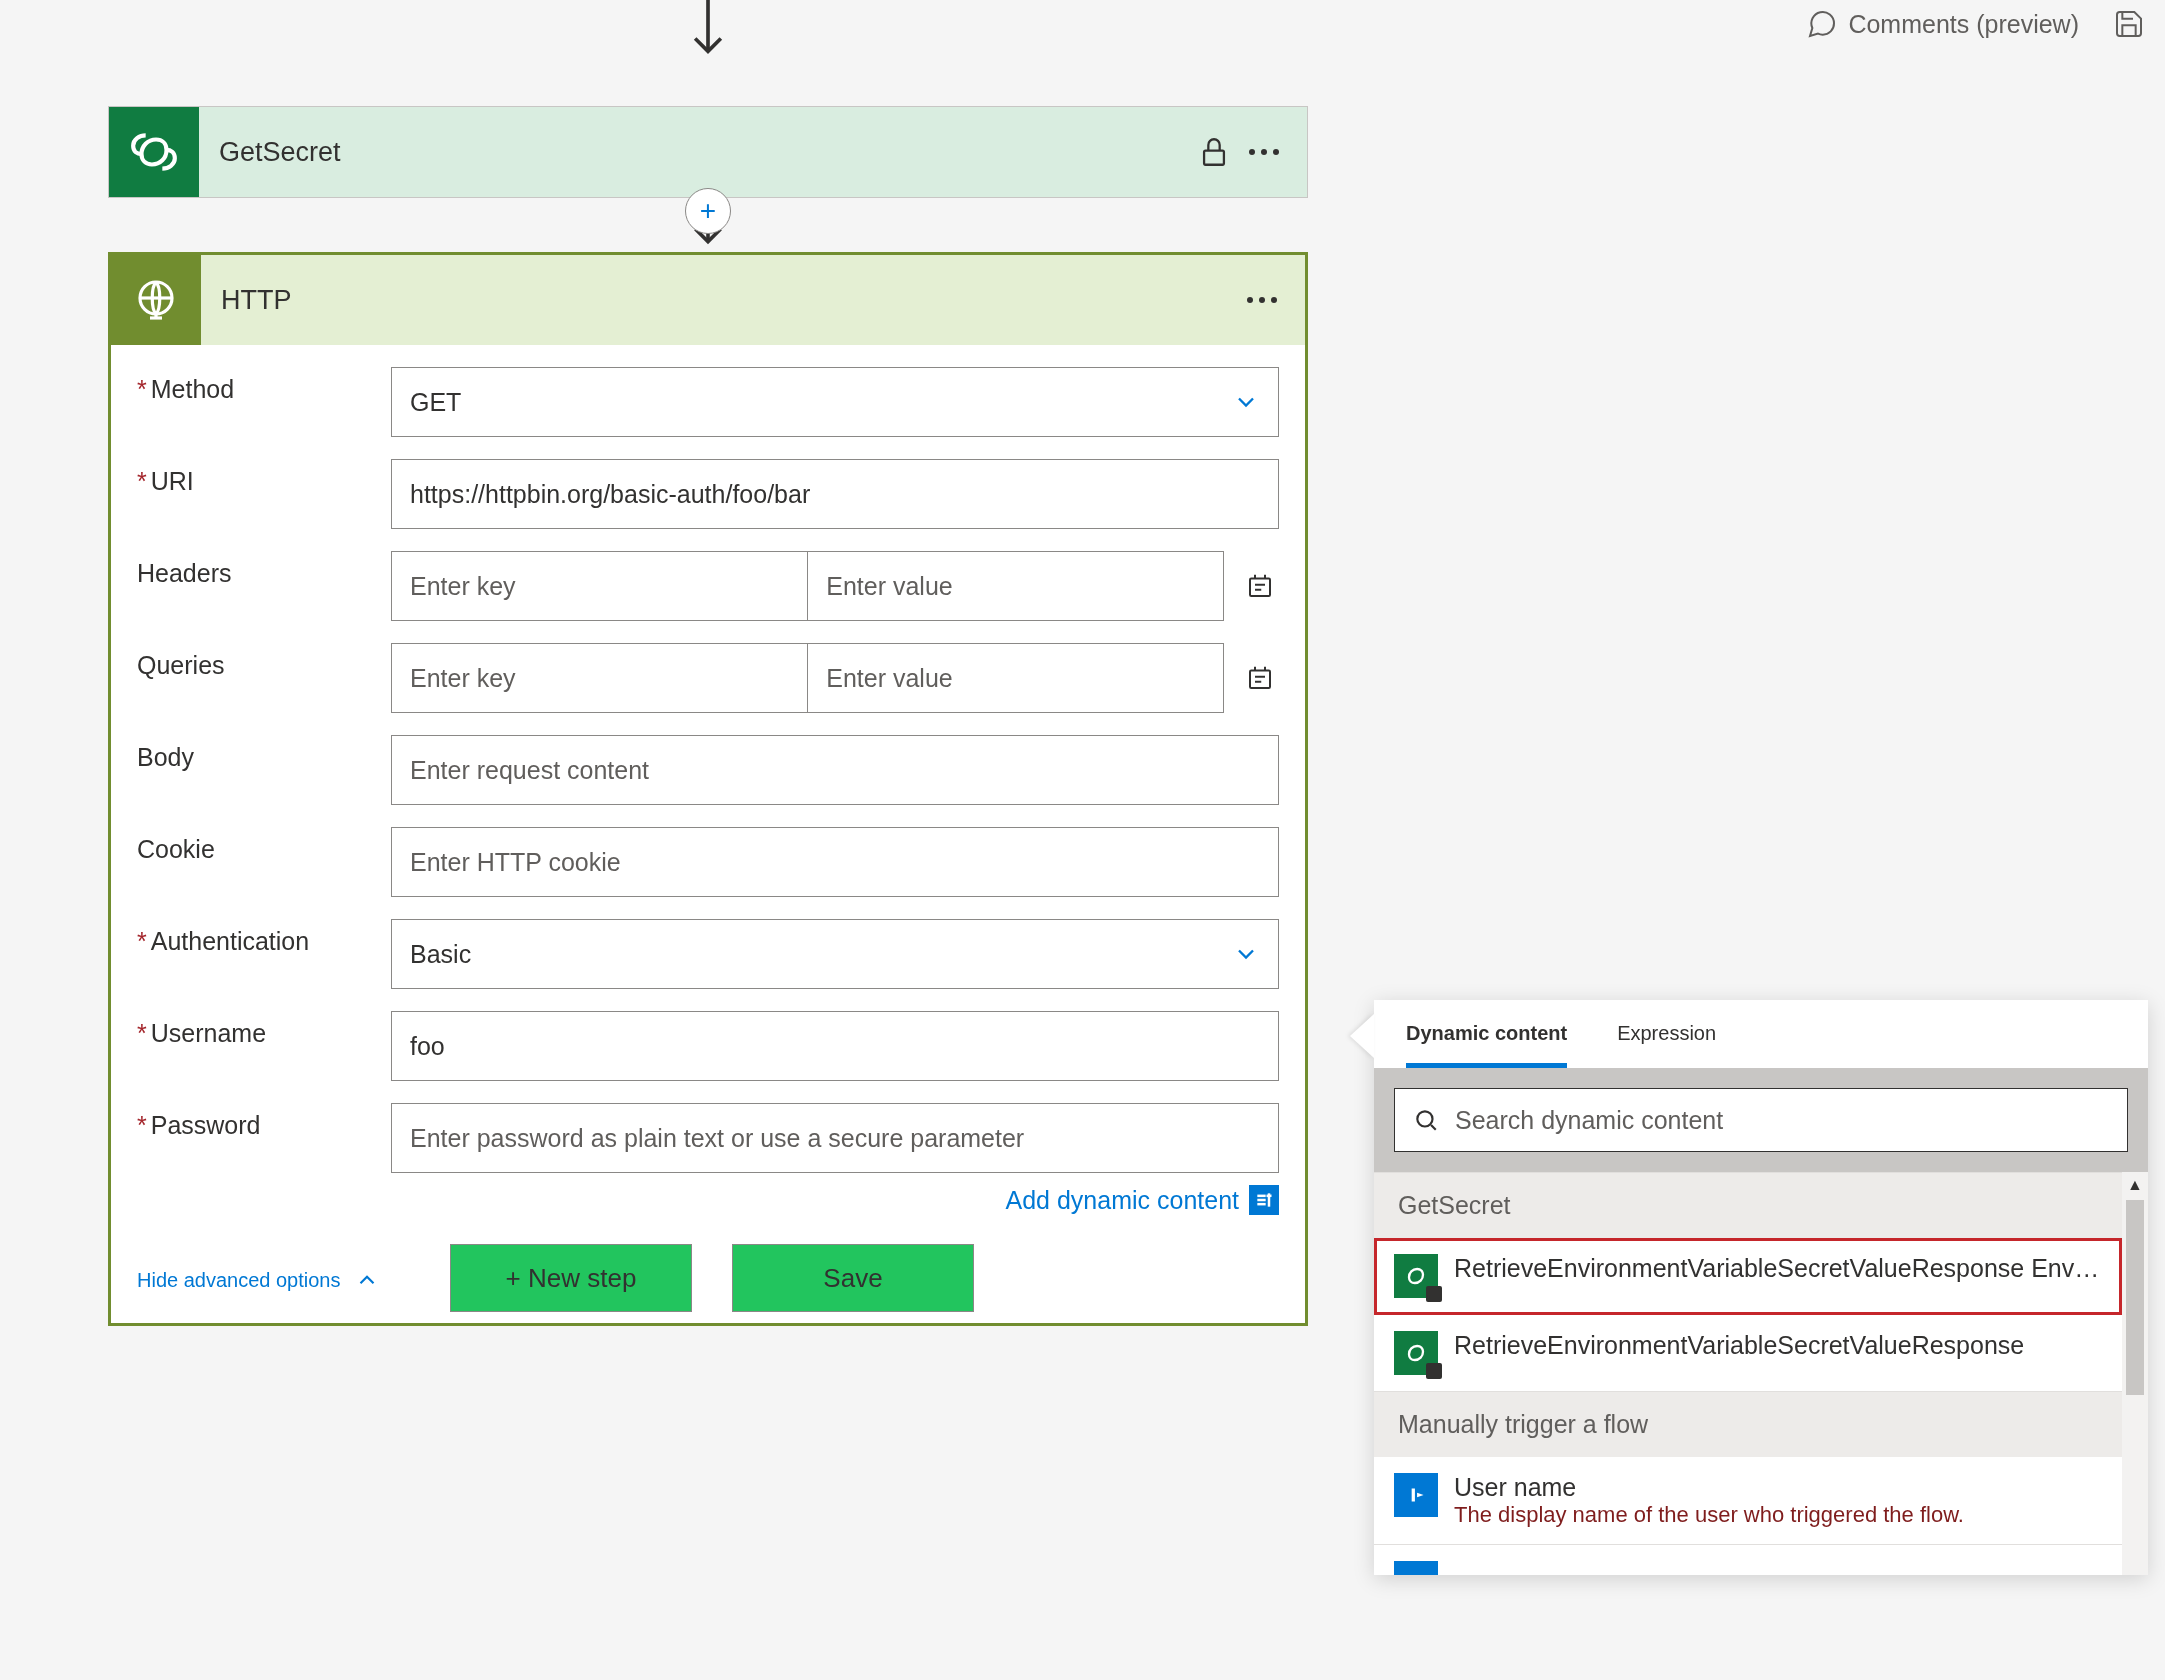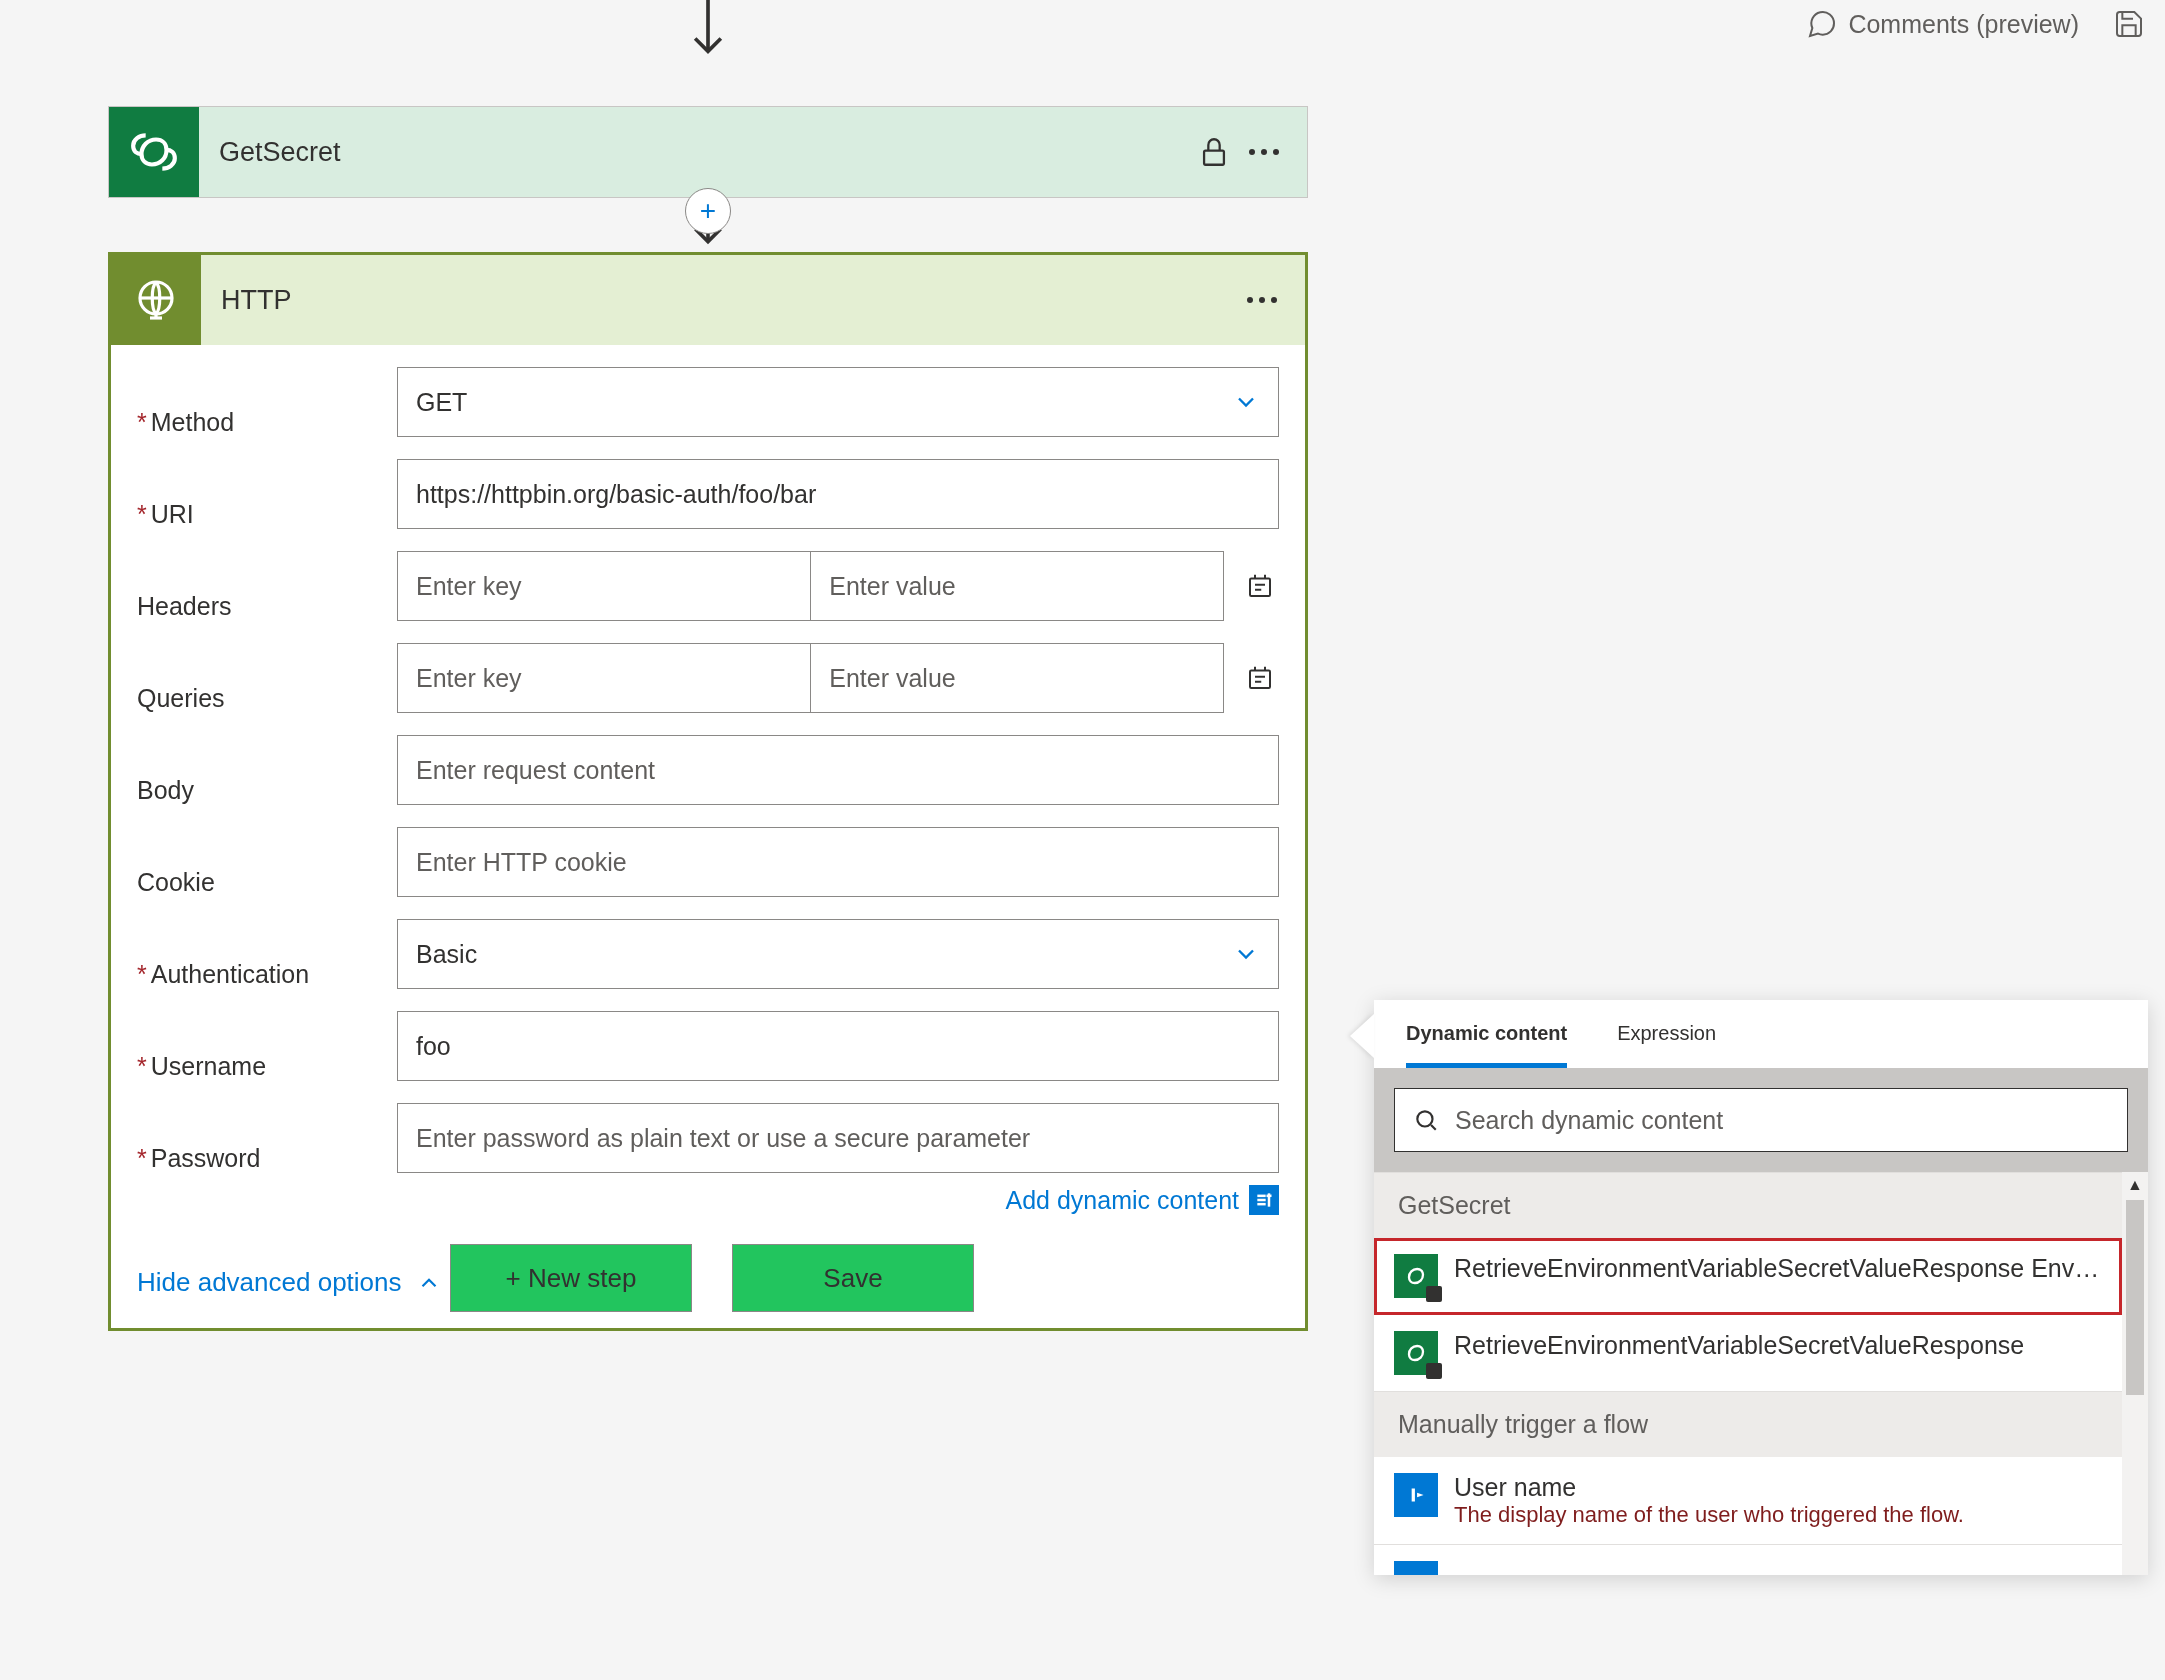--- a/index.html
+++ b/index.html
@@ -34,21 +34,21 @@
   .card-getsecret { margin-top: 40px; border:1px solid #c8c6c4; }
   .card-getsecret .card-header { background: #d9ede0; }
   .card-getsecret .icon-box { background:#107c41; }
 
   
   .card-http { border: 3px solid #718d2f; margin-top: 0px;}
   .card-http .card-header { background:#e4efd3; }
   .card-http .icon-box { background:#718d2f; }
   .card-body { padding: 22px 26px 30px 26px; display:flex; flex-direction:column; gap: 22px; }
 
-  .form-row { display:flex; align-items:flex-end; gap: 24px; }
+  .form-row { display:flex; align-items:flex-start; gap: 18px; }
   .form-row .label { width: 236px; font-size:25px; color:#323130; padding-top:8px;}
   .form-row .label .req { color:#a4262c; margin-right:4px;}
   .form-row .field { flex:1; display:flex; align-items:center; gap:18px; }
 
   .input, .select { height: 70px; border:1px solid #8a8886; background:#fff; padding: 0 18px; font-size:25px; color:#323130; display:flex; align-items:center; width:100%; }
   .input.placeholder { color:#605e5c; }
   .select { justify-content:space-between; cursor:pointer;}
   .chev { color:#0078d4; }
 
   .kv { display:flex; width:100%; }
@@ -56,21 +56,21 @@
   .kv .input:first-child { border-right:none; width:50%; }
   .kv .input:last-child { width:50%; }
 
   .icon-btn { width:40px; height:40px; display:flex; align-items:center; justify-content:center; cursor:pointer;}
   .icon-btn svg { stroke:#323130; }
 
   .dyn-link-row { display:flex; justify-content:flex-end; align-items:center; gap:10px; margin-top:-10px; }
   .dyn-link-row a { color:#0078d4; text-decoration:none; font-size:25px;}
   .dyn-badge { width:30px; height:30px; background:#0078d4; display:flex; align-items:center; justify-content:center; color:#fff; font-size:18px;}
 
-  .hide-adv { color:#0078d4; font-size:26px; display:flex; align-items:center; gap:14px; margin-top:30px; cursor:pointer;}
+  .hide-adv { color:#0078d4; font-size:20px; display:flex; align-items:center; gap:14px; margin-top:30px; cursor:pointer;}
 
   
   .step-buttons { position:absolute; left:450px; top:1244px; display:flex; gap:40px;}
   .step-buttons button { width:242px; height:68px; background:#22c55e; border:1px solid #8a8886; font-size:26px; color:#323130; cursor:pointer;}
 
   
   .dyn-panel { position:absolute; left:1374px; top:1000px; width:774px; background:#fff; box-shadow: 0 4px 20px rgba(0,0,0,.15);}
   .dyn-panel .pointer { position:absolute; left:-24px; top:14px; width:0;height:0;border-top:22px solid transparent;border-bottom:22px solid transparent;border-right:24px solid #fff; filter: drop-shadow(-2px 0 2px rgba(0,0,0,.1));}
   .dyn-tabs { display:flex; gap:50px; padding: 22px 32px 0 32px;}
   .dyn-tabs .tab { font-size:20px; padding-bottom:18px; cursor:pointer; color:#323130;}

